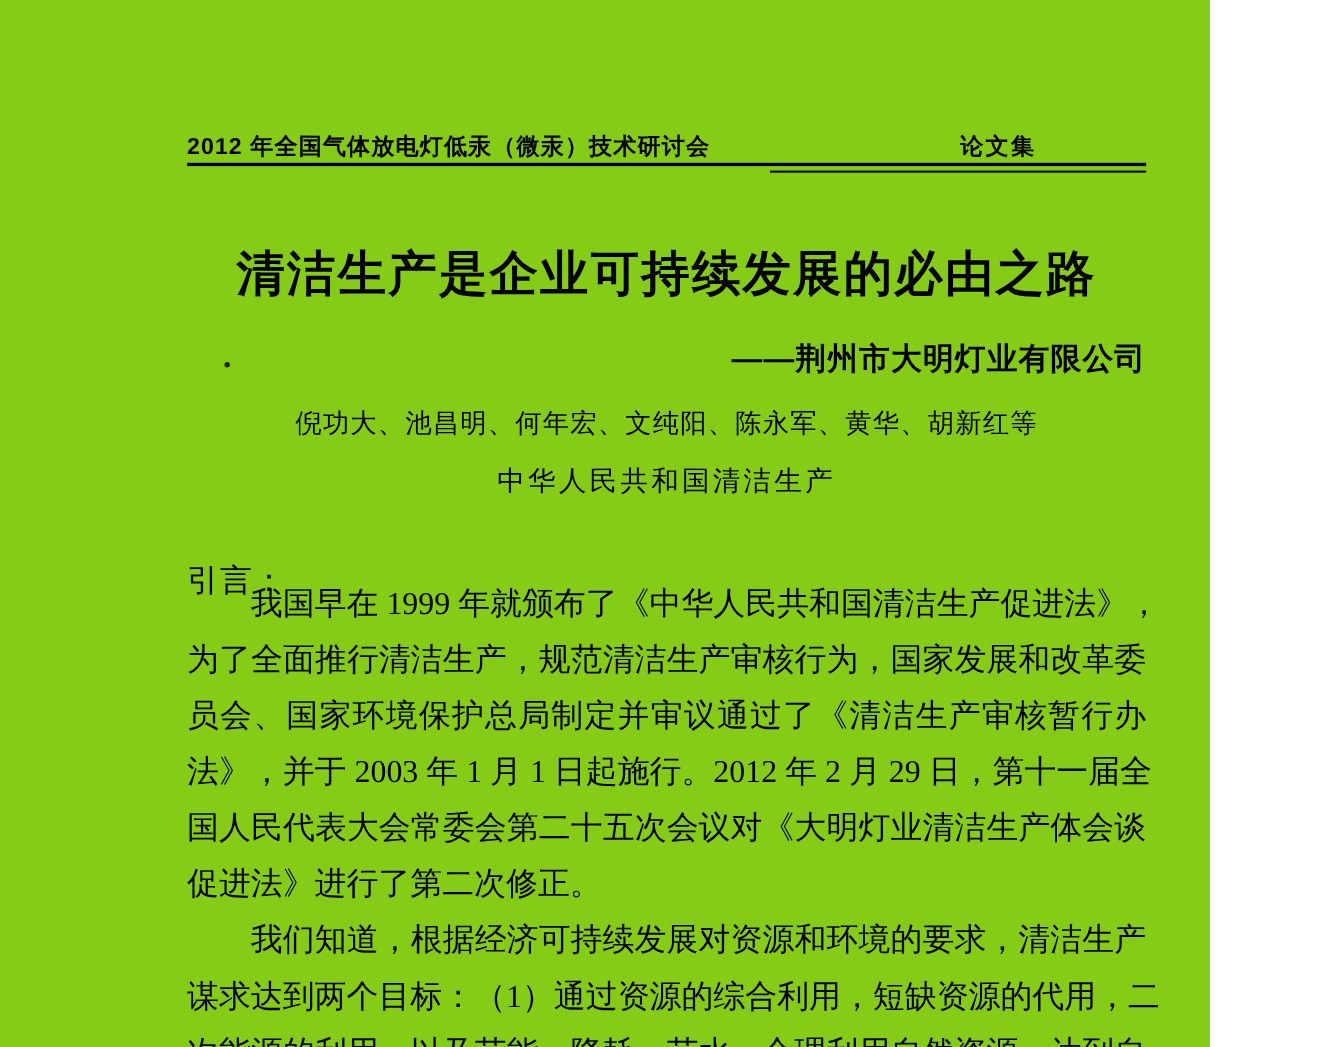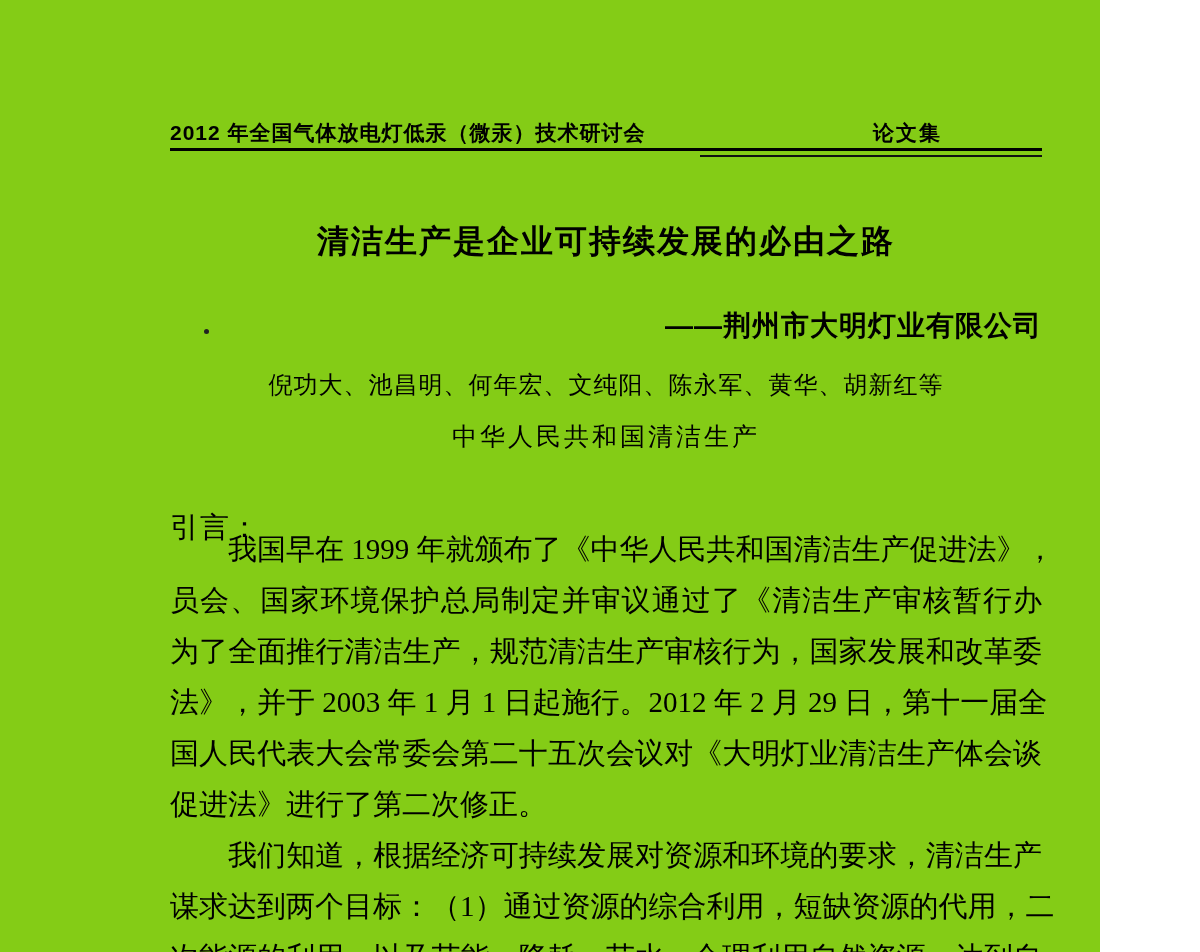--- a/index.html
+++ b/index.html
@@ -58,21 +58,21 @@
   
   .paper-title {
     position: absolute;
     left: 170px;
     top: 220px;
     width: 872px;
     margin: 0;
     text-align: center;
     font-family: "Liberation Sans", sans-serif;
     font-weight: 800;
-    font-size: 32px;
+    font-size: 44px;
     letter-spacing: 2px;
     white-space: nowrap;
   }
   .paper-subtitle {
     position: absolute;
     left: 170px;
     top: 307px;
     width: 872px;
     text-align: right;
     font-family: "Liberation Sans", sans-serif;
@@ -164,22 +164,22 @@
   <div class="paper-subtitle">——荆州市大明灯业有限公司</div>
 
   <div class="authors-line">倪功大、池昌明、何年宏、文纯阳、陈永军、黄华、胡新红等</div>
 
   <div class="affiliation-line">中华人民共和国清洁生产</div>
 
   <div class="section-heading">引言：</div>
 
   <div class="body-text">
     <p class="line indent">我国早在 1999 年就颁布了《中华人民共和国清洁生产促进法》，</p>
+    <p class="line">为了全面推行清洁生产，规范清洁生产审核行为，国家发展和改革委</p>
     <p class="line">员会、国家环境保护总局制定并审议通过了《清洁生产审核暂行办</p>
-    <p class="line">为了全面推行清洁生产，规范清洁生产审核行为，国家发展和改革委</p>
     <p class="line">法》，并于 2003 年 1 月 1 日起施行。2012 年 2 月 29 日，第十一届全</p>
     <p class="line">国人民代表大会常委会第二十五次会议对《大明灯业清洁生产体会谈</p>
     <p class="line last">促进法》进行了第二次修正。</p>
     <p class="line indent">我们知道，根据经济可持续发展对资源和环境的要求，清洁生产</p>
     <p class="line">谋求达到两个目标：（1）通过资源的综合利用，短缺资源的代用，二</p>
     <p class="line">次能源的利用，以及节能、降耗、节水，合理利用自然资源，达到自</p>
   </div>
 
   <div class="scan-dot"></div>
 

